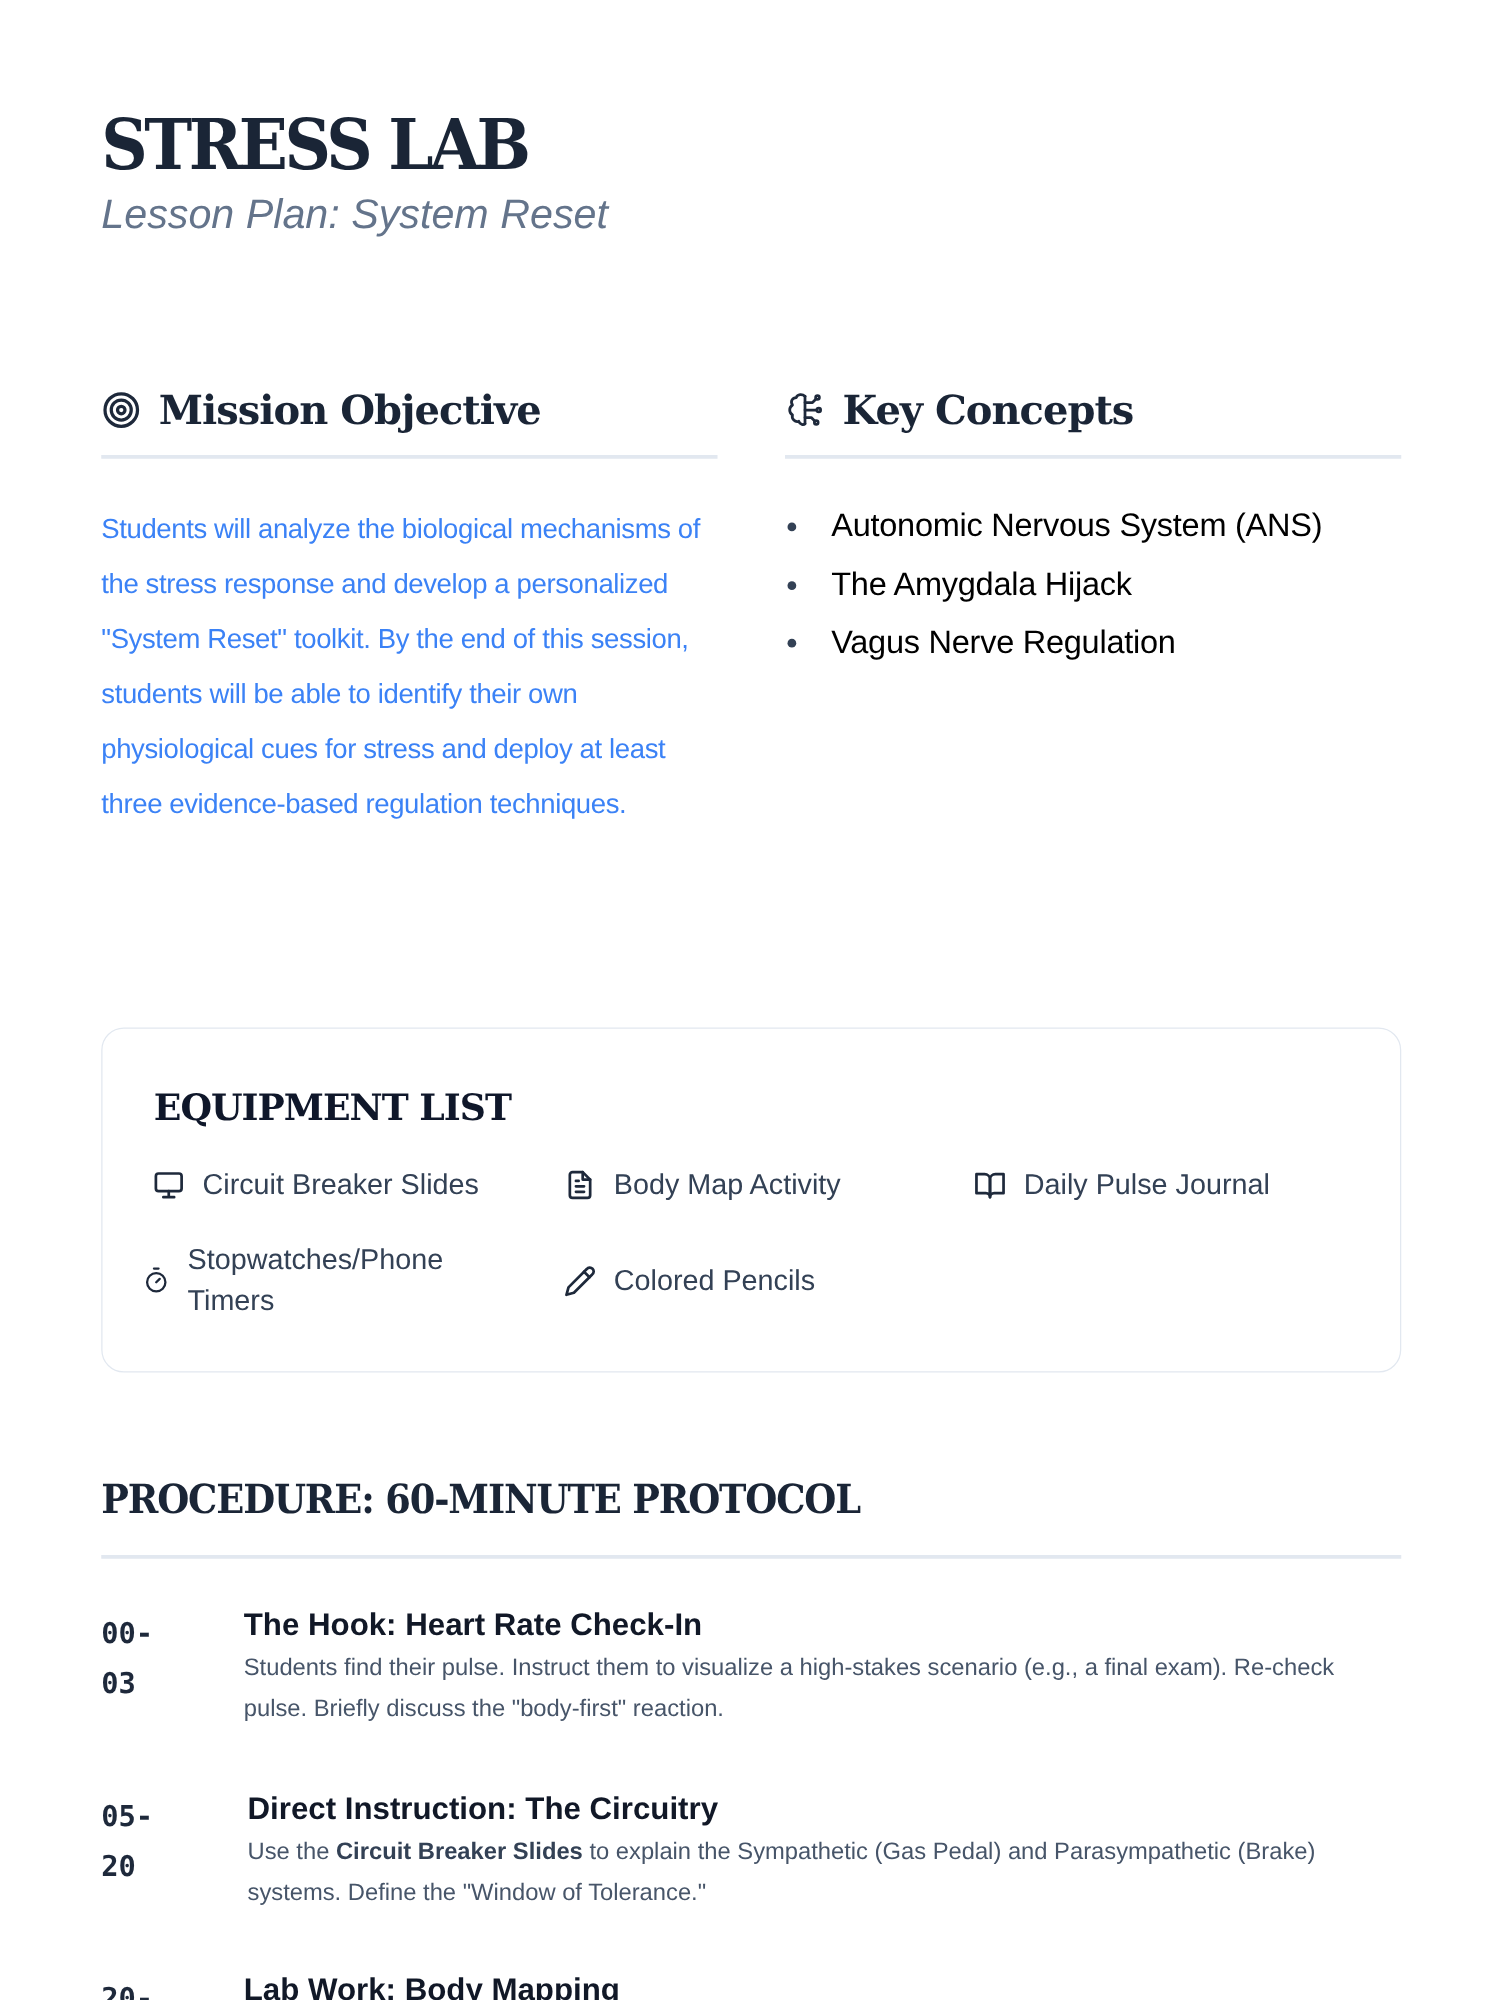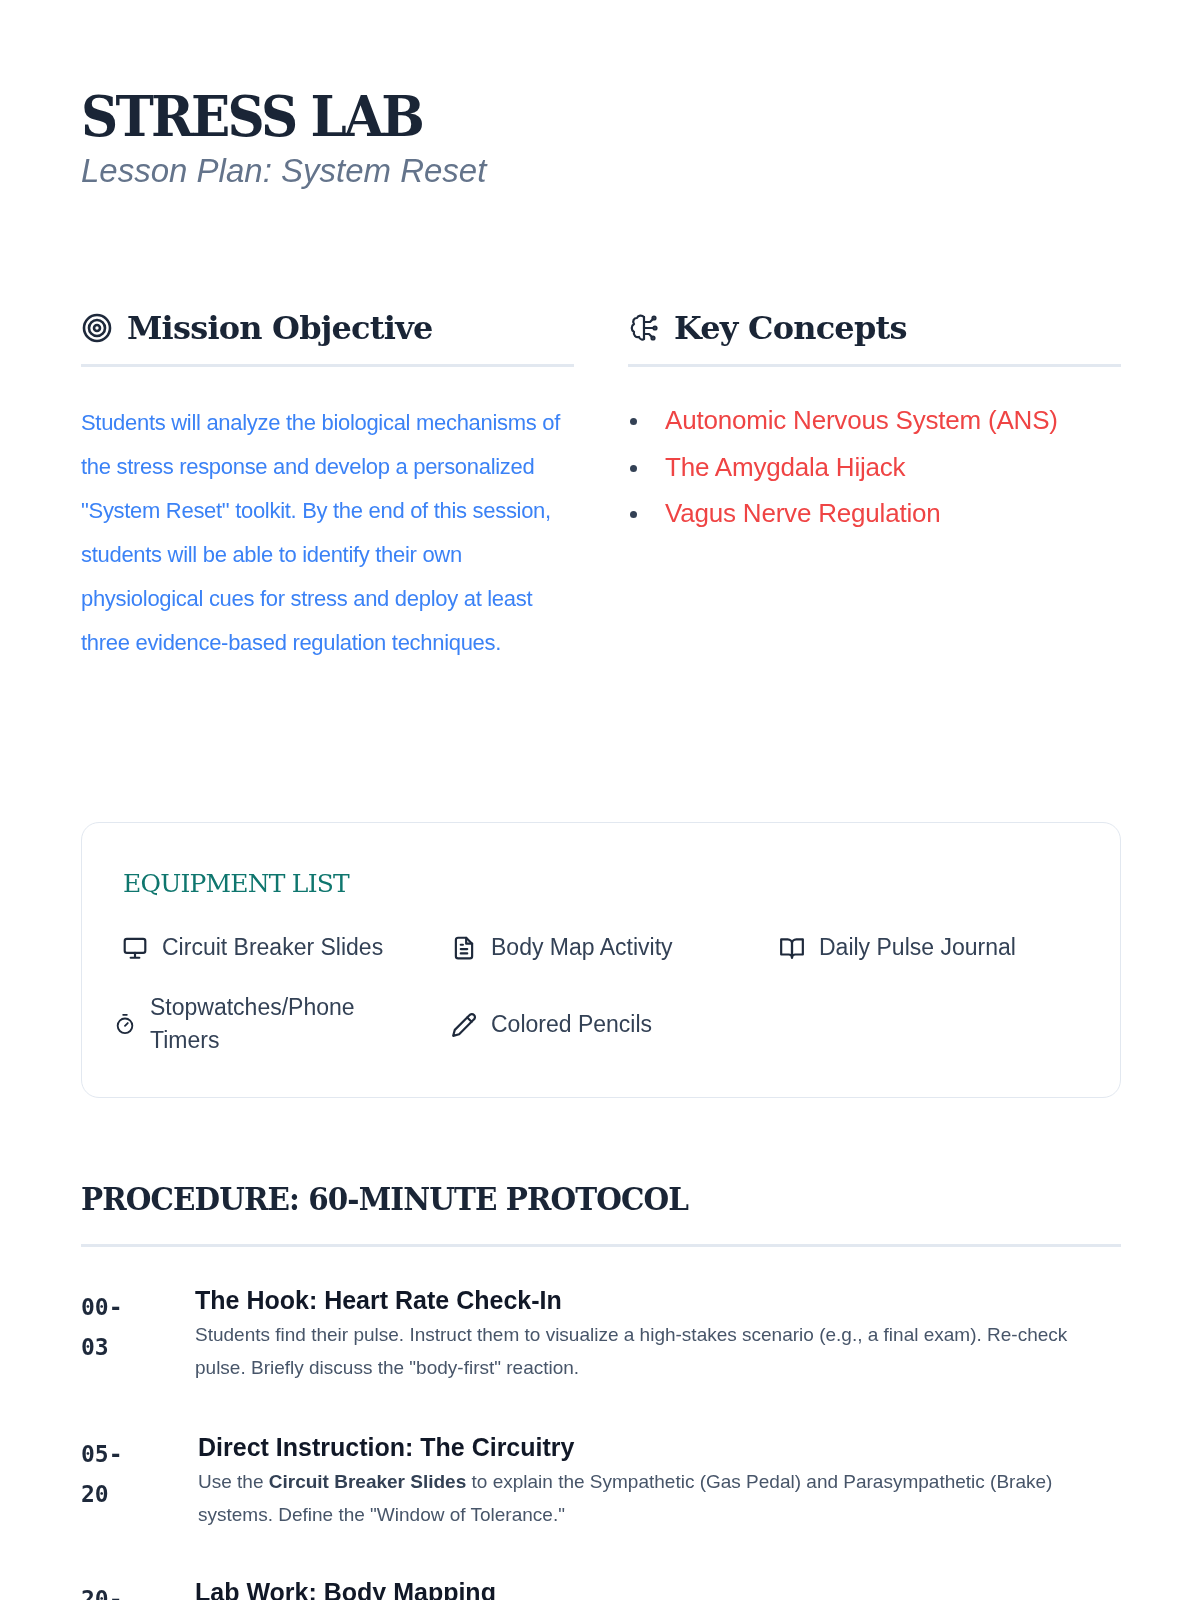--- a/index.html
+++ b/index.html
@@ -48,36 +48,36 @@
     position: absolute; left: 46px; top: 6px;
     font-family: "DejaVu Serif", serif; font-weight: 700; font-size: 32px; color: #1a2536;
     line-height: 44px; letter-spacing: -0.8px;
   }
   .objective {
     margin-top: 34px; font-size: 22px; line-height: 44px; color: #3b82f6;
     letter-spacing: -0.3px;
   }
   .concepts { list-style: none; margin: 30px 0 0 0; padding: 0; }
   .concepts li {
-    position: relative; padding-left: 37px; font-size: 26px; line-height: 46.5px; color: #ef4444;
+    position: relative; padding-left: 37px; font-size: 26px; line-height: 46.5px; color: #000000;
     letter-spacing: -0.2px;
   }
   .concepts li::before {
     content: ""; position: absolute; left: 2px; top: 21px; width: 7px; height: 7px;
     border-radius: 50%; background: #334155;
   }
 
   
   .equip {
     position: absolute; left: 0; top: 822px; width: 1040px; height: 276px; box-sizing: border-box;
     border: 1.5px solid #e2e8f0; border-radius: 18px; background: #fff;
   }
   .equip-title {
     position: absolute; left: 41px; top: 46px;
-    font-family: "DejaVu Serif", serif; font-weight: 400; font-size: 25px; color: #0f766e;
+    font-family: "DejaVu Serif", serif; font-weight: 700; font-size: 29px; color: #0f172a;
     letter-spacing: -0.8px;
   }
   .eq-item { position: absolute; display: flex; align-items: center; font-size: 23px; color: #334155; line-height: 33px; }
   .eq-item .icon { width: 26px; height: 26px; margin-right: 14px; flex: none; }
   .eq-item .txt { width: 240px; }
 
   
   .proc-title {
     position: absolute; left: 0; top: 1180px; width: 1040px; height: 64px;
     border-bottom: 3px solid #e2e8f0;

